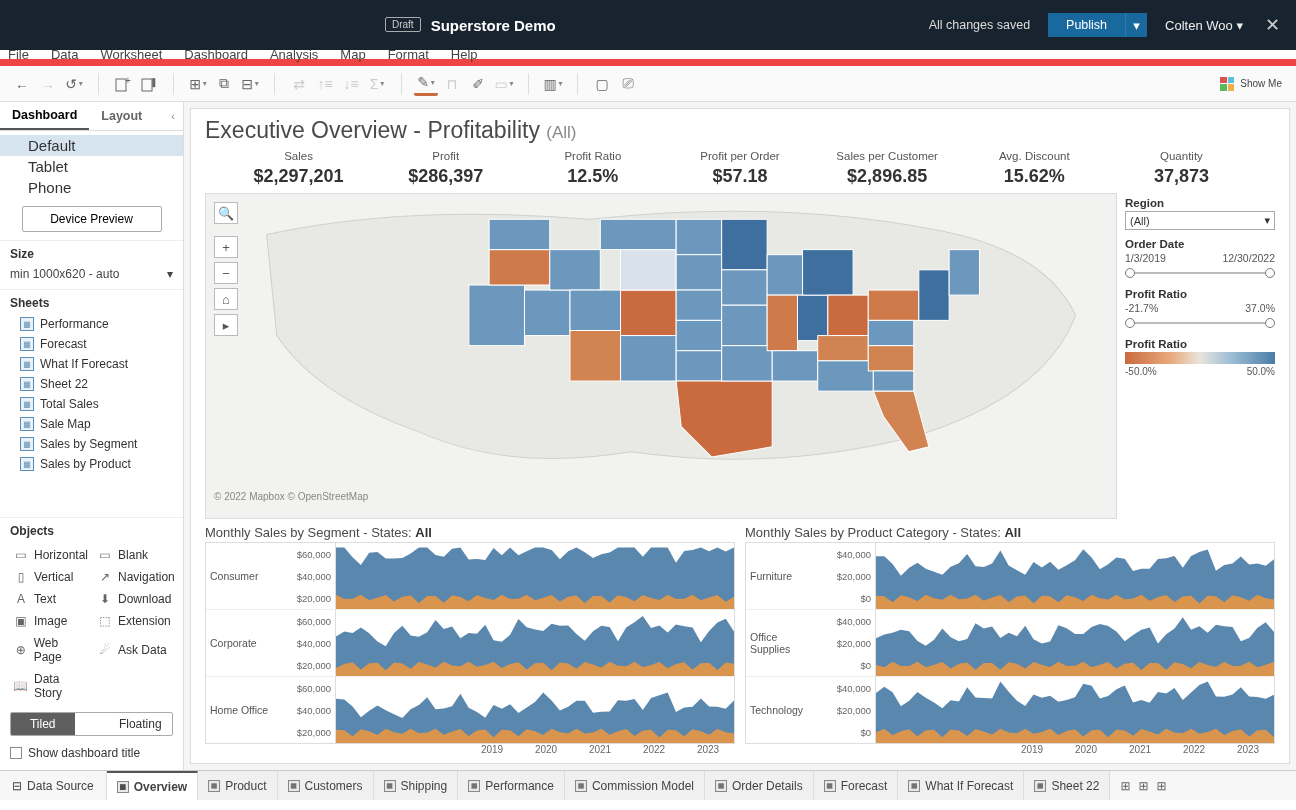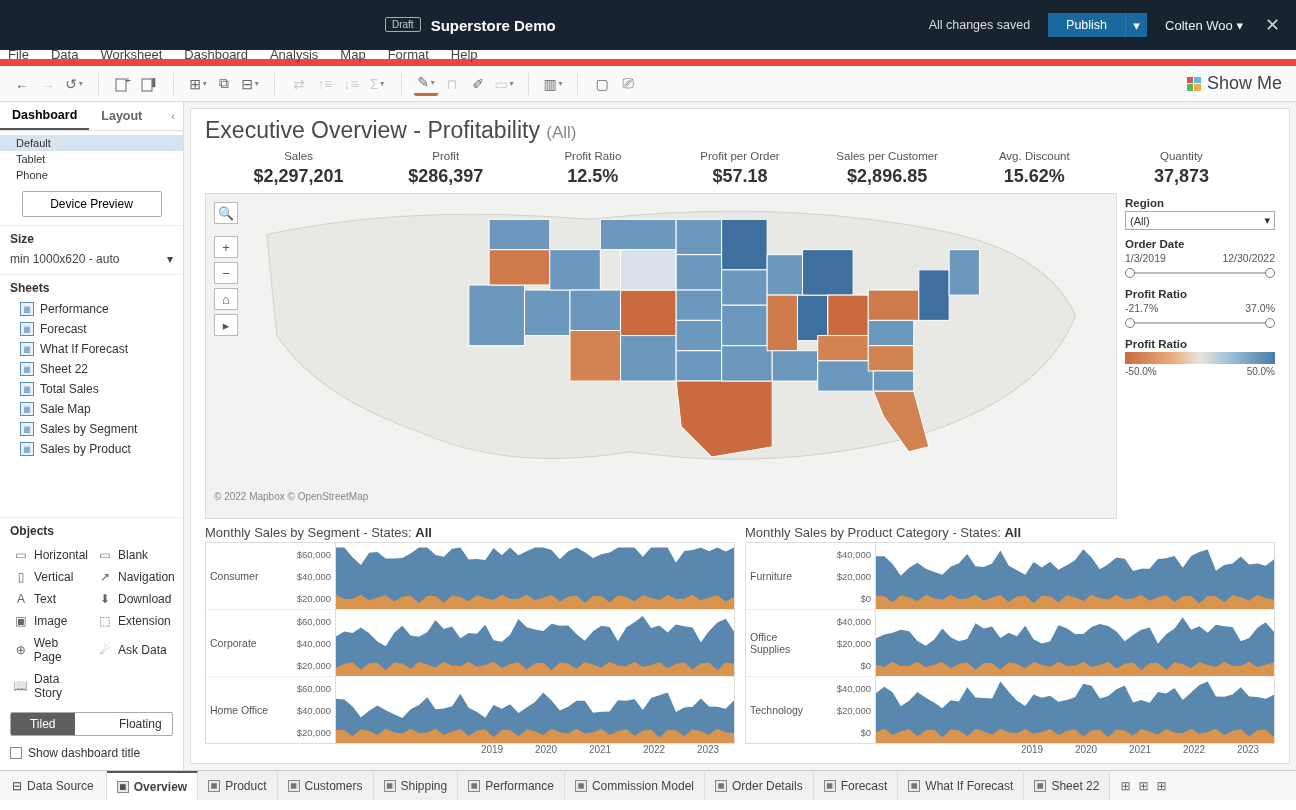--- a/index.html
+++ b/index.html
@@ -17,35 +17,35 @@
 .close-x { font-size:18px; color:#ccc; cursor:pointer; padding:0 4px; }
 .menubar { height:16px; background:#fff; border-bottom:7px solid #ef4444; display:flex; align-items:center; padding:0 8px; gap:22px; font-size:13px; color:#444; }
 .menubar span { cursor:pointer; }
 .toolbar { height:36px; background:#fafafa; border-bottom:1px solid #ddd; display:flex; align-items:center; padding:0 6px; gap:4px; }
 .toolbar .grp { display:flex; align-items:center; gap:2px; padding:0 4px; }
 .toolbar .sep { width:1px; height:22px; background:#ddd; margin:0 4px; }
 .tool-icon { width:24px; height:24px; display:flex; align-items:center; justify-content:center; color:#666; cursor:pointer; font-size:14px; border-radius:2px; }
 .tool-icon.dd::after { content:"▾"; font-size:8px; margin-left:2px; color:#888; }
 .tool-icon.disabled { color:#ccc; }
 .toolbar .spacer { flex:1; }
-.showme { display:flex; align-items:center; gap:6px; font-size:18px; color:#444; cursor:pointer; padding-right:8px;}
+.showme { display:flex; align-items:center; gap:6px; font-size:10px; color:#444; cursor:pointer; padding-right:8px;}
 .showme-icon{width:14px;height:14px;display:grid;grid-template-columns:1fr 1fr;grid-template-rows:1fr 1fr;gap:1px;}
 .showme-icon span:nth-child(1){background:#d9534f;}
 .showme-icon span:nth-child(2){background:#5bc0de;}
 .showme-icon span:nth-child(3){background:#5cb85c;}
 .showme-icon span:nth-child(4){background:#f0ad4e;}
 
 .body { display:flex; height:calc(810px - 50px - 26px - 36px - 30px); }
 .sidebar { width:184px; border-right:1px solid #ddd; background:#fff; font-size:12px; color:#333; display:flex; flex-direction:column;}
 .side-tabs { display:flex; border-bottom:1px solid #ddd; align-items:center; }
 .side-tab { padding:6px 12px; cursor:pointer; font-size:12.5px; font-weight:600; color:#666; }
 .side-tab.active { color:#000; border-bottom:2px solid #555; }
 .side-collapse { margin-left:auto; padding:4px 8px; color:#888; cursor:pointer; font-size:11px;}
 .device-list { padding:4px 0 2px 0; }
-.device-item { padding:2px 12px 2px 16px; font-size:11px; cursor:pointer; }
+.device-item { padding:2px 12px 2px 28px; font-size:15px; cursor:pointer; }
 .device-item.sel { background:#d6e4f0; }
 .device-preview { margin:6px auto 8px; display:block; width:140px; text-align:center; padding:5px 8px; border:1px solid #aaa; border-radius:2px; font-size:12px; background:#fff; cursor:pointer;}
 .side-section { border-top:1px solid #eee; padding:6px 10px; }
 .side-section h4 { font-size:12px; font-weight:700; margin-bottom:4px; }
 .size-select { width:100%; border:none; background:transparent; font-size:12px; padding:2px 0; color:#444; display:flex; justify-content:space-between; align-items:flex-end; cursor:pointer;}
 .sheets-list { overflow-y:auto; max-height:180px; }
 .sheet-item { display:flex; align-items:center; gap:6px; padding:3px 10px; cursor:pointer; font-size:12px;}
 .sheet-icon { width:14px; height:14px; border:1px solid #5a8db8; display:inline-flex; align-items:center; justify-content:center; font-size:8px; color:#5a8db8; background:#eaf2f8;}
 .objects-grid { display:grid; grid-template-columns:1fr 1fr; gap:4px 6px; padding:4px 2px;}
 .obj-item { display:flex; align-items:center; gap:6px; font-size:12px; cursor:pointer; padding:2px;}

